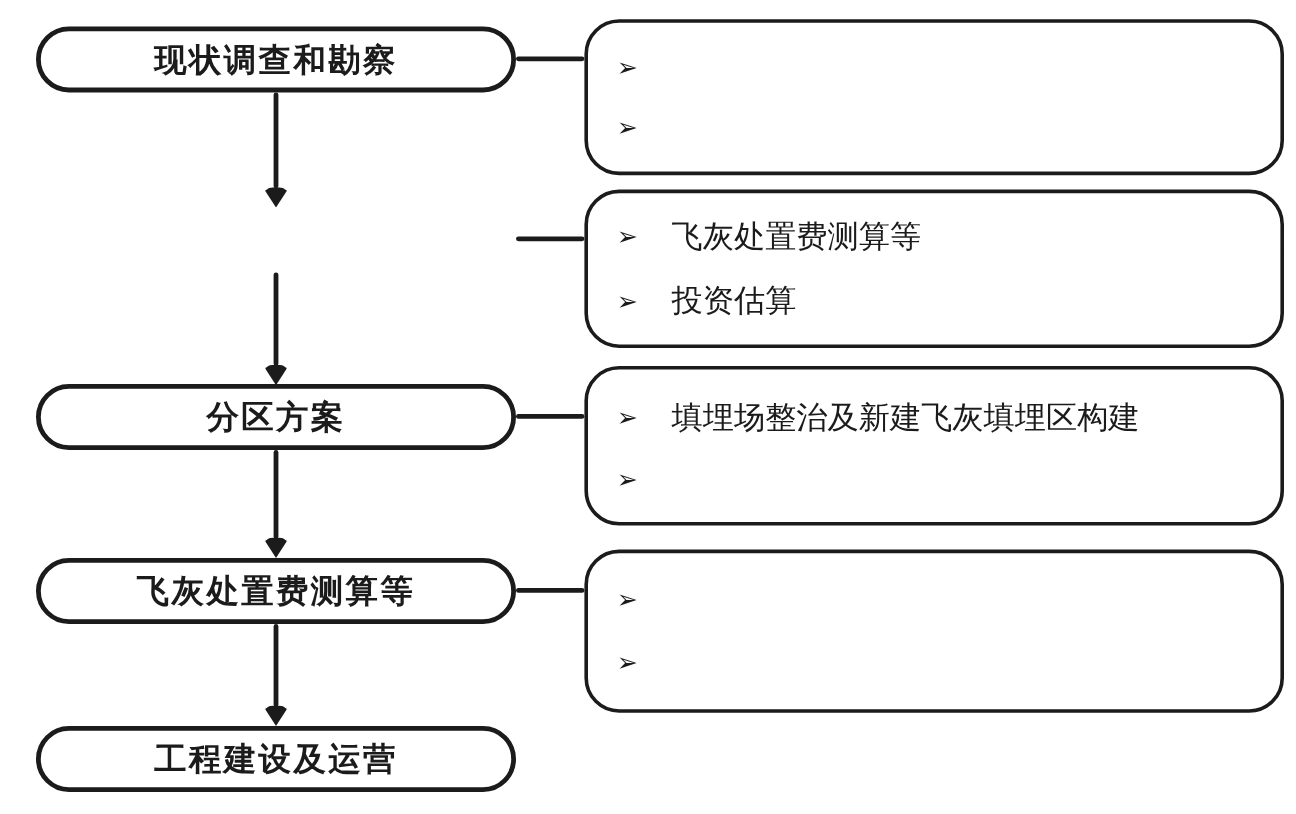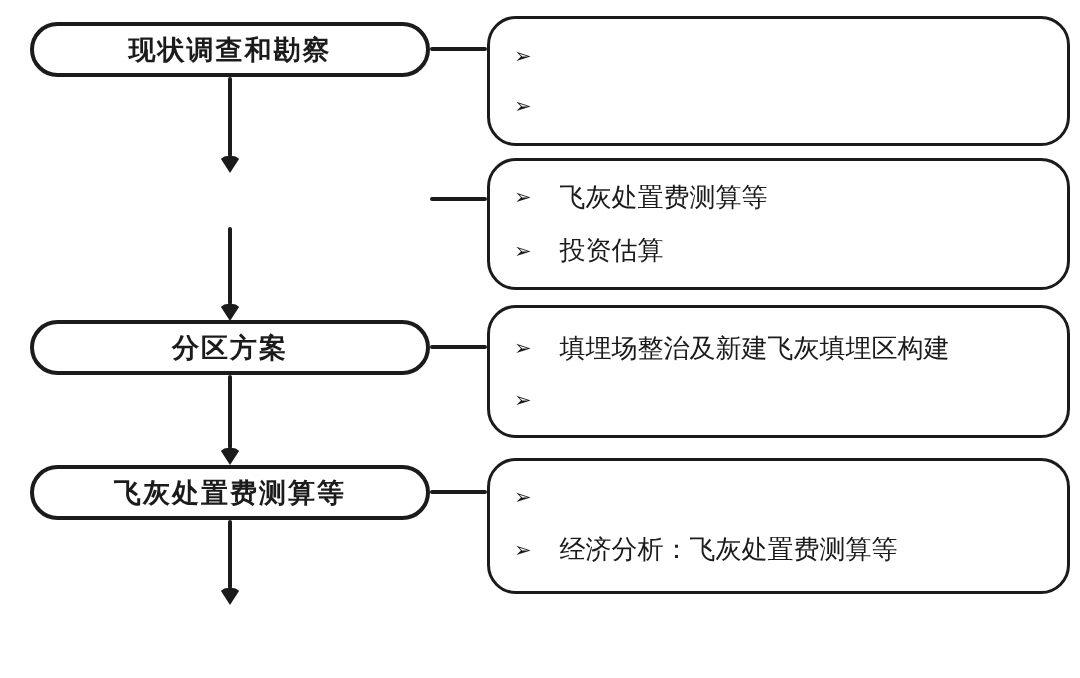--- a/index.html
+++ b/index.html
@@ -60,20 +60,21 @@
   }
 </style>
 </head>
 <body>
 
 <div class="canvas">
 
   <div class="stage-box" style="top:22px">现状调查和勘察</div>
   <div class="stage-box" style="top:320px">分区方案</div>
   <div class="stage-box" style="top:465px">飞灰处置费测算等</div>
+  <div class="stage-box" style="top:605px">工程建设及运营</div>
 
   <div class="detail-box" style="top:16px;height:130px">
     <div class="detail-line">
       <span class="bullet-icon">➢</span>
     </div>
     <div class="detail-line">
       <span class="bullet-icon">➢</span>
     </div>
   </div>
 
@@ -97,21 +98,20 @@
       <span class="bullet-icon">➢</span>
     </div>
   </div>
 
   <div class="detail-box" style="top:458px;height:136px">
     <div class="detail-line">
       <span class="bullet-icon">➢</span>
     </div>
     <div class="detail-line">
       <span class="bullet-icon">➢</span>
-      <span>经济分析：飞灰处置费测算等</span>
     </div>
   </div>
 
   <div class="h-connector" style="top:47px"></div>
   <div class="h-connector" style="top:197px"></div>
   <div class="h-connector" style="top:345px"></div>
   <div class="h-connector" style="top:490px"></div>
 
   <div class="v-stem" style="top:77px;height:80px"></div>
   <div class="arrow-head" style="top:156px"></div>

